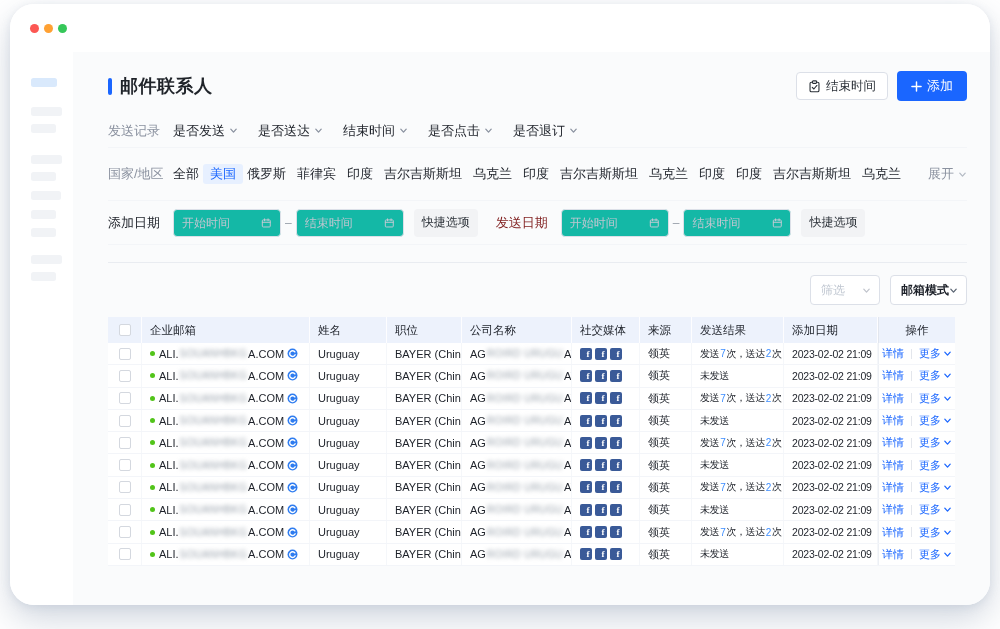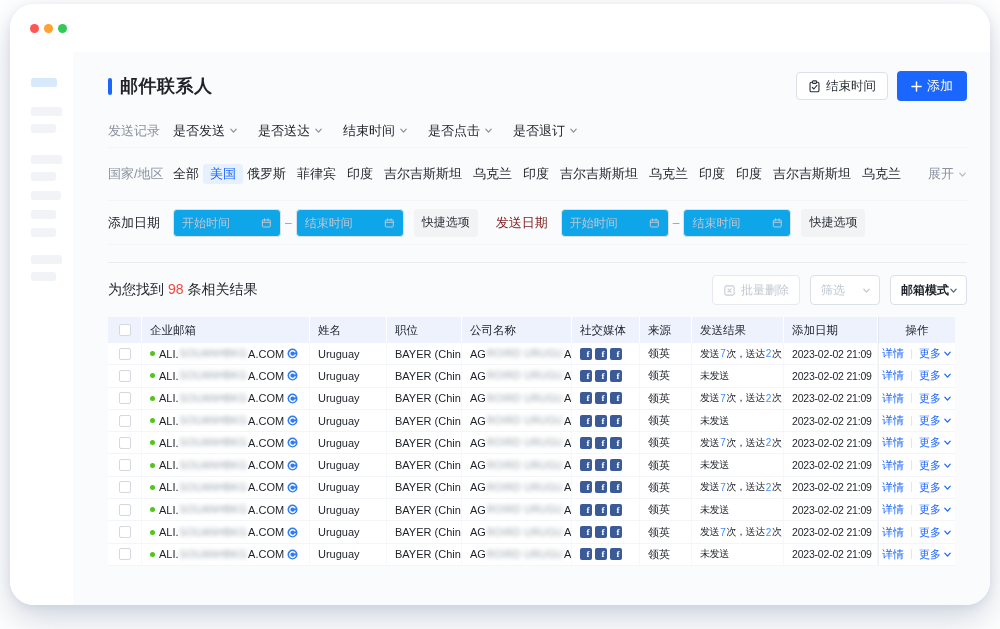--- a/index.html
+++ b/index.html
@@ -32,21 +32,21 @@
   .flabel { width:65px; flex:none; color:#8A919F; }
   .flabel.dark { color:#1D2129; }
   .fdrops { display:flex; gap:20px; align-items:center; }
   .fdrop { color:#1D2129; cursor:pointer; display:inline-flex; align-items:center; gap:4px; }
   .regions { display:flex; gap:11px; align-items:center; flex:1; }
   .region-item { color:#1D2129; cursor:pointer; white-space:nowrap; }
   .region-item.selected { background:#E7F0FF; color:#1A66FF; padding:1px 7px; margin:16px -7px; border-radius:3px; }
   .expand { margin-left:auto; color:#8A919F; display:inline-flex; align-items:center; gap:4px; cursor:pointer; }
   .frow.dates { min-height:44px; }
   .date-box { width:108px; height:28px; border:1px solid #DCE0E8; border-radius:4px;
-    display:flex; align-items:center; padding:0 8px; background:#0ea5e9; }
+    display:flex; align-items:center; padding:0 8px; background:#14b8a6; }
   .date-box input { border:none; outline:none; width:100%; font-size:12px; color:#333; background:transparent; }
   .date-box input::placeholder, .search-in::placeholder { color:#BFC6D0; }
   .dash { color:#98A0AA; margin:0 4px; font-size:12px; }
   .quick { height:28px; margin-left:10px; padding:0 8px; background:#F2F3F5; border:none; border-radius:4px;
     font-size:12px; color:#2B3138; cursor:pointer; white-space:nowrap; }
   .dlabel2 { margin-left:18px; width:65px; flex:none; color:#7f1d1d; }
   .frow.query { min-height:40px; }
   .qgroup { width:282px; height:28px; border:1px solid #DCE0E8; border-radius:4px; background:#fff;
     display:flex; align-items:center; }
   .qselect { width:62px; flex:none; height:100%; display:flex; align-items:center; padding:0 8px 0 10px;
@@ -238,29 +238,21 @@
               <path d="M1.5 5.2h9M4 1.3v2.2M8 1.3v2.2" stroke="#C3C9D4" stroke-width="1.1" stroke-linecap="round"></path>
             </svg>
         </div>
         <button class="quick">快捷选项</button>
       </div>
 
 
       <div class="sec-div"></div>
 
       <div class="res-bar">
-        <span class="res-txt"><span>为您找到</span><span class="res-num">98</span><span>条相关结果</span></span>
         <div class="res-right">
-          <button class="tb-btn">
-            <svg width="13" height="13" viewBox="0 0 14 14">
-                <rect x="2" y="2" width="10" height="10" rx="2" fill="none" stroke="#C8CCD4" stroke-width="1.2"></rect>
-                <path d="M5.3 5.3l3.4 3.4M8.7 5.3l-3.4 3.4" stroke="#C8CCD4" stroke-width="1.2" stroke-linecap="round"></path>
-              </svg>
-            <span>批量删除</span>
-          </button>
           <div class="tb-sel">
             <span>筛选</span>
             <svg class="crt" width="9" height="9" viewBox="0 0 10 10">
                 <path d="M2 3.5 5 6.8 8 3.5" fill="none" stroke="#C0C4CC" stroke-width="1.4" stroke-linecap="round" stroke-linejoin="round"></path>
               </svg>
           </div>
           <div class="tb-sel mode">
             <span>邮箱模式</span>
             <svg class="crt" width="9" height="9" viewBox="0 0 10 10">
                 <path d="M2 3.5 5 6.8 8 3.5" fill="none" stroke="#5A6472" stroke-width="1.4" stroke-linecap="round" stroke-linejoin="round"></path>

